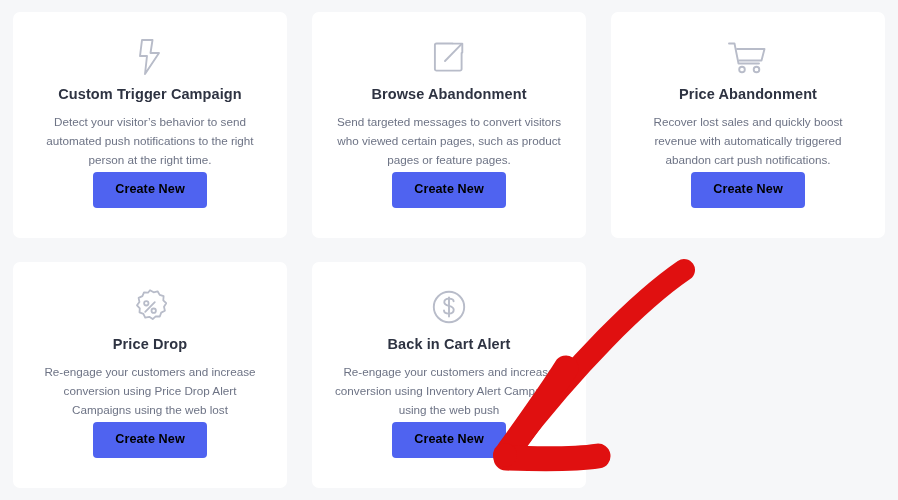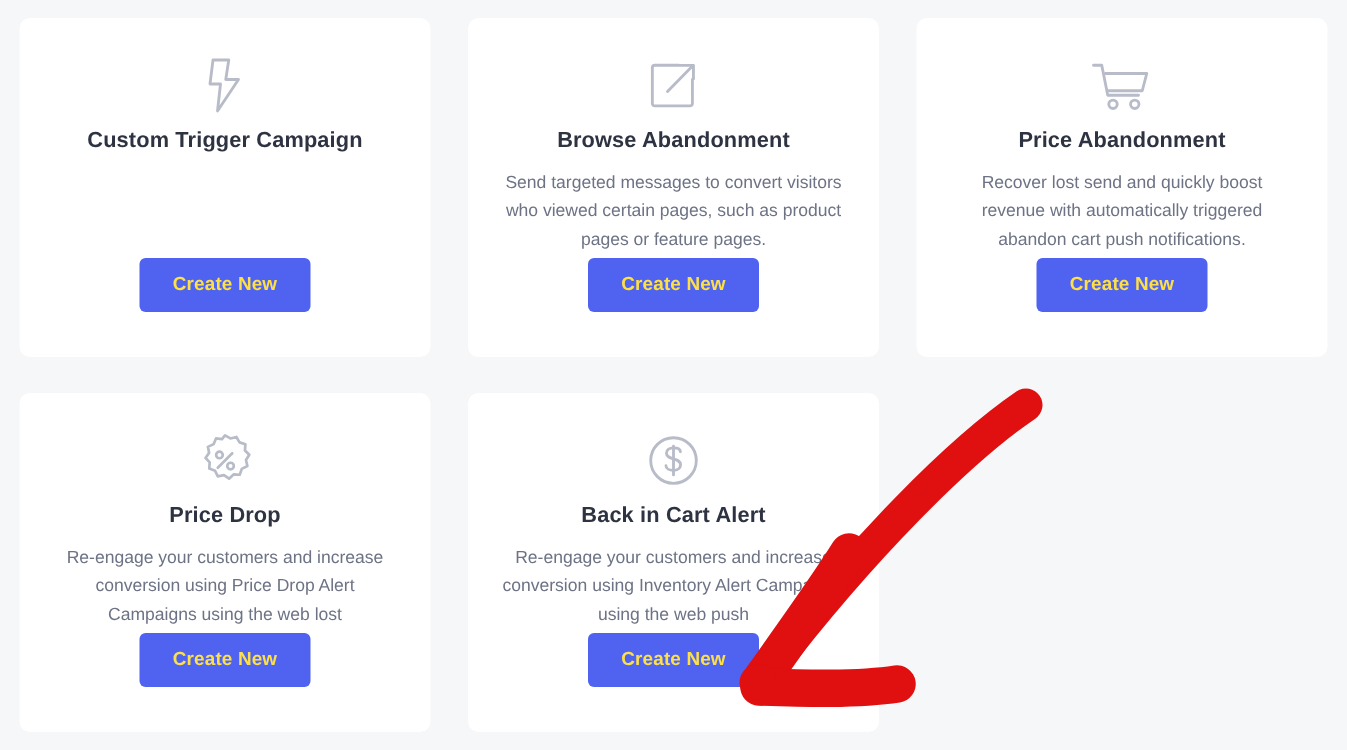--- a/index.html
+++ b/index.html
@@ -69,21 +69,21 @@
   }
 
   .card-action {
     margin-top: auto;
     margin-bottom: 30px;
   }
 
   .create-btn {
     display: inline-block;
     background: #4f63f0;
-    color: #fde047;
+    color: #000000;
     font-size: 12.6px;
     font-weight: 700;
     font-family: "Liberation Sans", sans-serif;
     border: none;
     border-radius: 4px;
     padding: 11px 22px 12px 22px;
     cursor: pointer;
     line-height: 1;
     letter-spacing: 0.1px;
   }
@@ -103,20 +103,21 @@
 
 <div class="campaign-grid">
 
   <div class="card">
     <div class="card-icon">
       <svg width="34" height="40" viewBox="0 0 34 40" fill="none" stroke="#b8bcc9" stroke-width="1.9" stroke-linejoin="round" stroke-linecap="round">
         <path d="M19.5 3 L9 3 L7 19 L14 19 L12 37 L26 16 L17.5 16 Z"></path>
       </svg>
     </div>
     <div class="card-title">Custom Trigger Campaign</div>
+    <p class="card-desc">Detect your visitor’s behavior to send automated push notifications to the right person at the right time.</p>
     <div class="card-action">
       <button class="create-btn">Create New</button>
     </div>
   </div>
 
   <div class="card">
     <div class="card-icon">
       <svg width="38" height="38" viewBox="0 0 38 38" fill="none" stroke="#b8bcc9" stroke-width="1.9" stroke-linejoin="round" stroke-linecap="round">
         <path d="M22.5 5.5 H6.5 a1.6 1.6 0 0 0 -1.6 1.6 V31 a1.6 1.6 0 0 0 1.6 1.6 H30 a1.6 1.6 0 0 0 1.6 -1.6 V15"></path>
         <path d="M15 23 L31.5 6.2"></path>
@@ -133,21 +134,21 @@
   <div class="card">
     <div class="card-icon">
       <svg width="42" height="38" viewBox="0 0 42 38" fill="none" stroke="#b8bcc9" stroke-width="1.9" stroke-linejoin="round" stroke-linecap="round">
         <path d="M2 5.5 H7.5 L11.5 25.5 H32"></path>
         <path d="M10 11 H37.5 L34.5 22.5 H12.2"></path>
         <circle cx="15" cy="31.5" r="2.8"></circle>
         <circle cx="29.5" cy="31.5" r="2.8"></circle>
       </svg>
     </div>
     <div class="card-title">Price Abandonment</div>
-    <p class="card-desc">Recover lost send and quickly boost revenue with automatically triggered abandon cart push notifications.</p>
+    <p class="card-desc">Recover lost sales and quickly boost revenue with automatically triggered abandon cart push notifications.</p>
     <div class="card-action">
       <button class="create-btn">Create New</button>
     </div>
   </div>
 
   <div class="card">
     <div class="card-icon">
       <svg width="40" height="40" viewBox="0 0 40 40" fill="none" stroke="#b8bcc9" stroke-width="1.8" stroke-linejoin="round" stroke-linecap="round">
         <path d="M20 3.2 l3.6 2.1 4.0 -1.0 2.1 3.6 3.9 1.3 -0.3 4.1 2.9 2.9 -2.2 3.5 0.9 4.0 -3.7 1.9 -1.4 3.9 -4.1 -0.2 -3.0 2.8 -3.4 -2.3 -4.1 0.8 -1.8 -3.7 -3.9 -1.5 0.3 -4.1 -2.8 -3.0 2.4 -3.4 -0.8 -4.0 3.8 -1.8 1.6 -3.8 4.0 0.4 Z"></path>
         <circle cx="16.3" cy="16.3" r="2.2"></circle>

